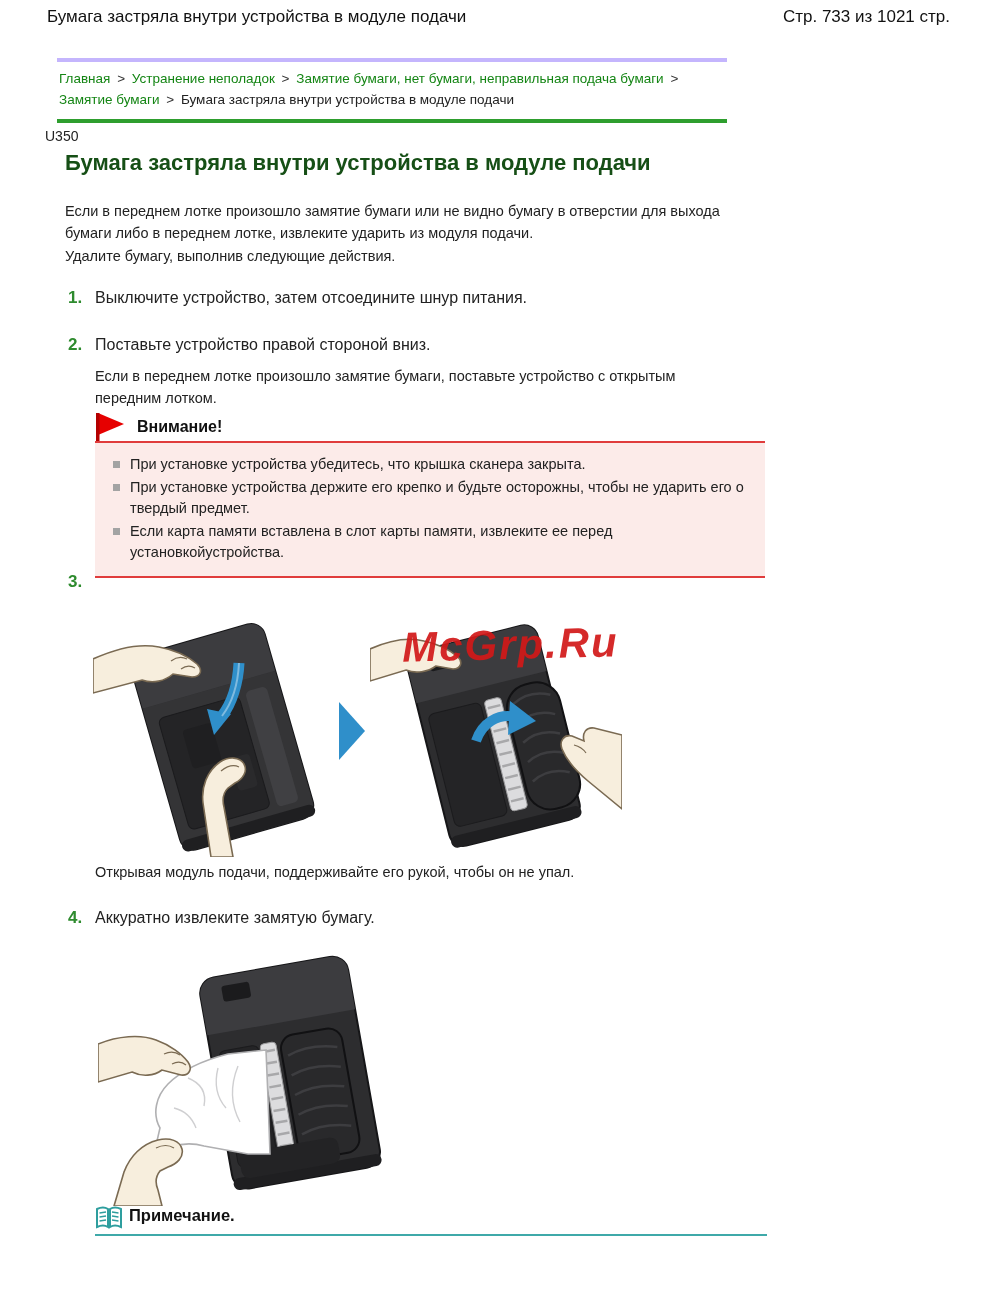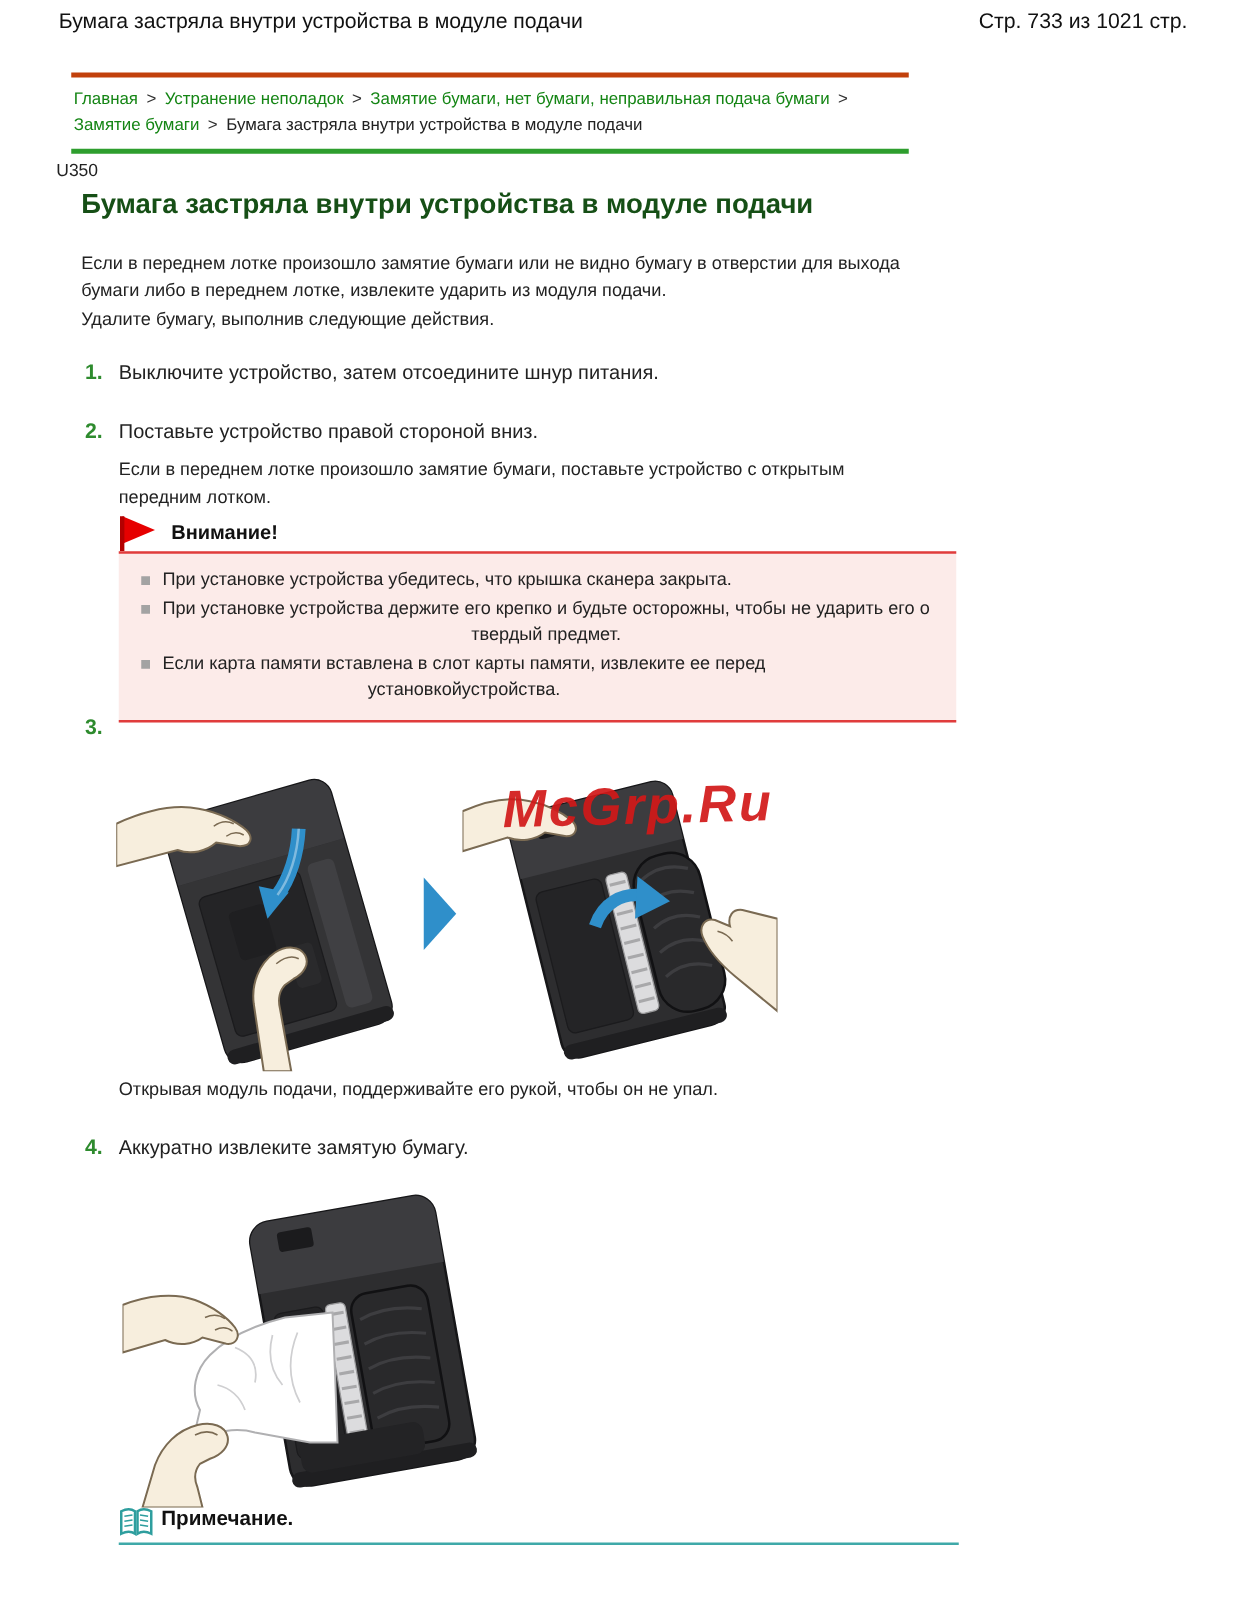--- a/index.html
+++ b/index.html
@@ -11,21 +11,21 @@
   .abs { position:absolute; }
   .pre { white-space:pre-line; }
 
   
   .hdr-title { left:47px; top:7px; font-size:17px; color:#111; }
   .hdr-page  { right:50px; top:7px; font-size:17px; color:#111; }
 
   
   .crumbs {
     left:57px; top:58px; width:670px;
-    border-top:4px solid #c2410c; border-bottom:4px solid #2e9e2e;
+    border-top:4px solid #c4b5fd; border-bottom:4px solid #2e9e2e;
     padding:7px 2px 8px 2px; font-size:13.5px; line-height:1.55; color:#222;
   }
   .crumb-link { color:#148514; text-decoration:none; cursor:pointer; }
   .crumb-sep { color:#333; padding:0 3px; }
 
   
   .code { left:45px; top:128px; font-size:14px; color:#222; }
   .page-h1 { left:65px; top:150px; font-size:22px; font-weight:bold; color:#164f16; }
   .body-text { font-size:14.5px; line-height:1.5; color:#222; }
   .intro1 { left:65px; top:201px; width:680px; }
@@ -43,21 +43,21 @@
   .step3-caption { left:95px; top:862px; width:660px; }
 
   
   .warn-head { left:95px; top:412px; display:flex; align-items:center; }
   .warn-title { font-size:16px; font-weight:bold; color:#111; margin-left:12px; }
   .warn-box {
     left:95px; top:441px; width:670px;
     background:#fcebe9; border-top:2px solid #e03c3c; border-bottom:2px solid #e03c3c;
     padding:9px 16px 11px 16px;
   }
-  .w-item { display:flex; margin:2px 0;text-align:center; }
+  .w-item { display:flex; margin:2px 0; }
   .w-bullet { flex:none; width:7px; height:7px; background:#a3a3a3; margin:7px 10px 0 2px; }
   .w-text { font-size:14.5px; line-height:1.45; color:#222; }
 
   
   .figA { left:93px;  top:611px; }
   .figArrow { left:337px; top:699px; }
   .figB { left:370px; top:609px; }
   .figC { left:98px;  top:948px; }
   .watermark {
     left:402px; top:621px; font-size:42px; font-style:italic; font-weight:bold;

